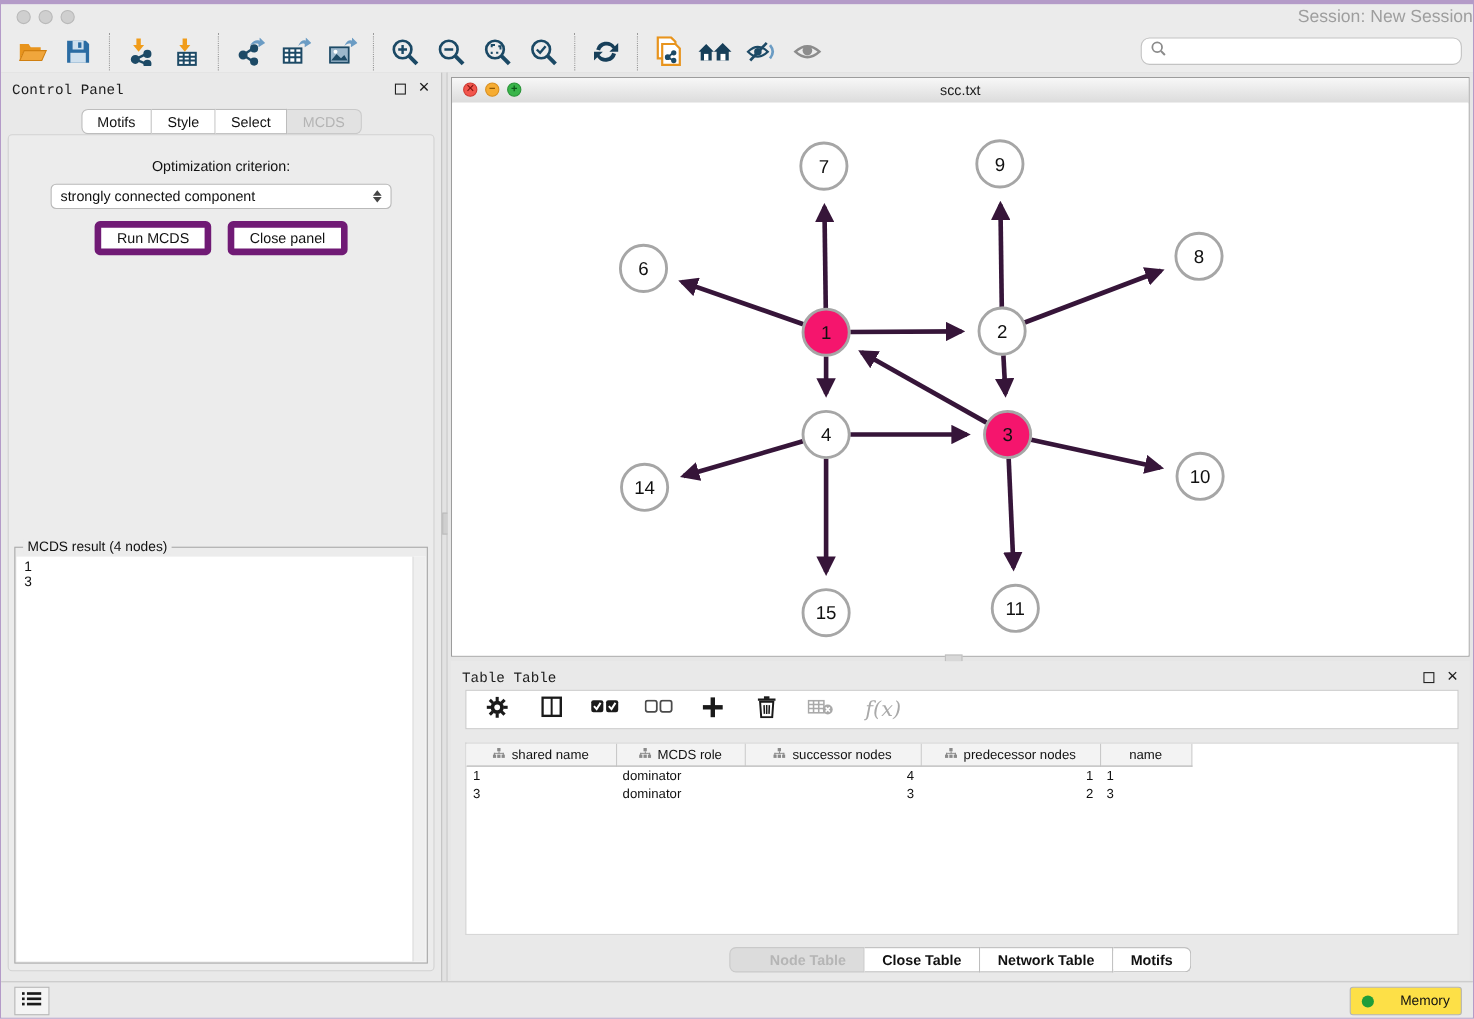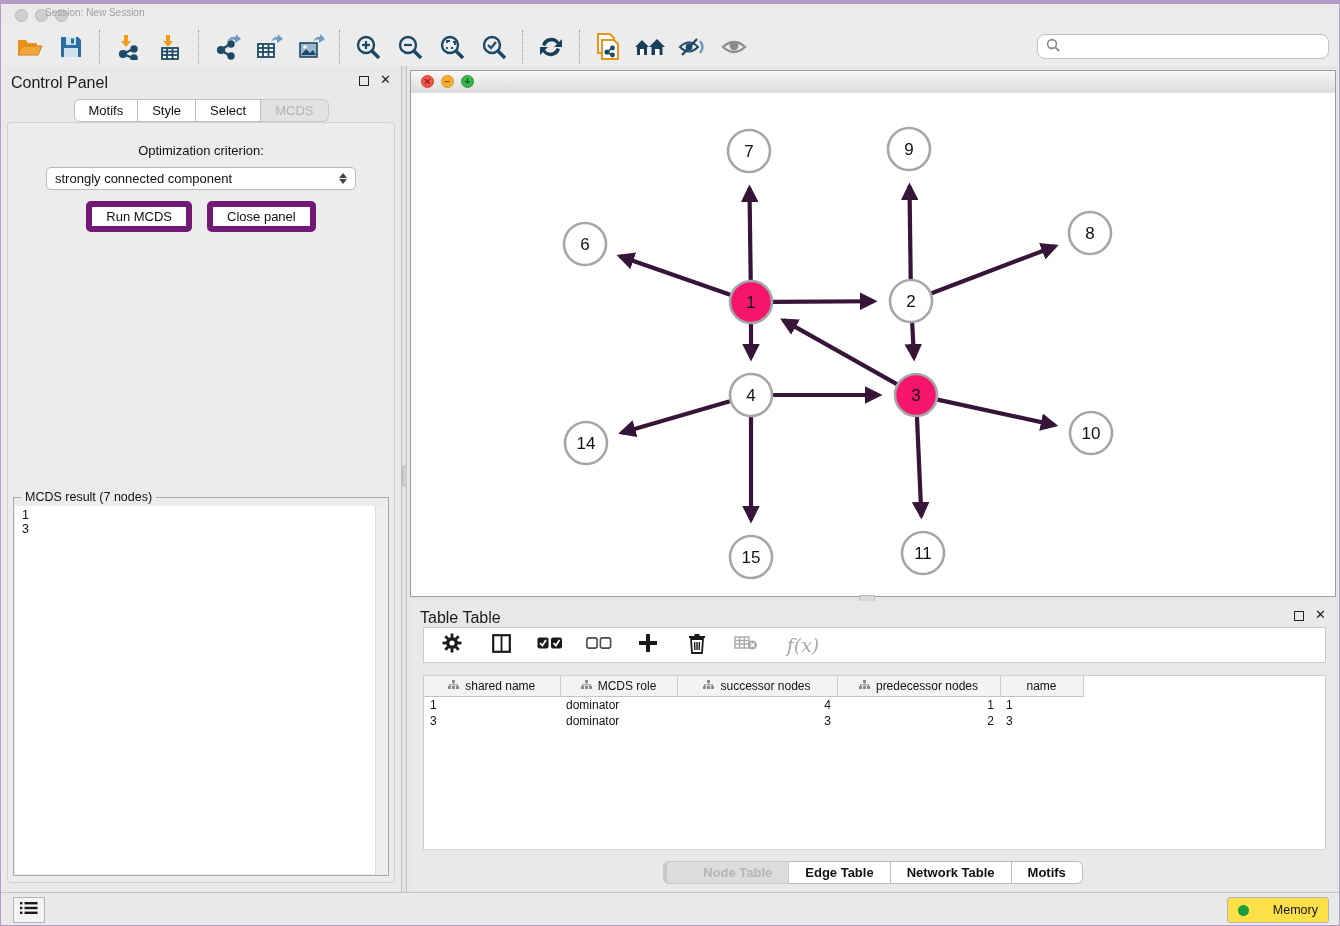--- a/index.html
+++ b/index.html
@@ -8,38 +8,38 @@
     background:#b49bc8;
     font-family:"Liberation Sans","DejaVu Sans",sans-serif;
     -webkit-font-smoothing:antialiased;
   }
   .app{position:absolute;left:1px;right:1px;top:4px;bottom:1px;background:#ececec;}
 
   
   .titlebar{position:absolute;left:0;right:0;top:0;height:23px;background:#ebebeb;}
   .traffic{position:absolute;top:5px;width:13px;height:13px;border-radius:50%;box-sizing:border-box;}
   .t-gray{background:#cfcfcf;border:1px solid #b9b9b9;}
-  .titlebar .wtitle{position:absolute;left:0;right:0;top:3px;text-align:left;font-size:10px;color:#9e9e9e;margin-left:44px;}
+  .titlebar .wtitle{position:absolute;left:0;right:0;top:3px;text-align:right;font-size:16px;color:#9e9e9e;margin-left:44px;}
 
   
   .toolbar{position:absolute;left:0;right:0;top:23px;height:39px;background:#ececec;border-bottom:1px solid #cdcdcd;display:flex;align-items:center;}
   .tbgroup{display:flex;align-items:center;gap:14px;padding:0 14px;height:34px;}
   .tbsep{width:0;height:34px;border-left:1px dotted #9a9a9a;}
   .tbtn{width:28px;height:28px;display:flex;align-items:center;justify-content:center;cursor:default;}
   .tbtn svg{display:block;}
   .searchbox{position:absolute;right:10px;top:7px;width:292px;height:25px;background:#fff;border:1px solid #c3c3c3;border-radius:8px;display:flex;align-items:center;box-sizing:border-box;padding:0 8px;}
   .searchbox input{border:none;outline:none;flex:1;font-size:13px;margin-left:6px;background:transparent;}
 
   
   .main{position:absolute;left:0;right:0;top:62px;bottom:32px;background:#e6e6e6;}
 
   
   .cpanel{position:absolute;left:0;top:0;width:400px;bottom:0;background:#e9e9e9;}
   .panel-hdr{position:absolute;left:0;right:0;top:0;height:28px;}
-  .panel-hdr .ptitle{position:absolute;left:10px;top:8px;font-size:16px;color:#1c1c1c;}
+  .panel-hdr .ptitle{position:absolute;left:10px;top:8px;font-size:13px;color:#1c1c1c;font-family:Liberation Mono, monospace;}
   .float-ico{position:absolute;top:10px;width:10px;height:10px;border:1.6px solid #222;box-sizing:border-box;background:transparent;}
   .close-ico{position:absolute;top:6px;font-size:13px;font-weight:bold;color:#1a1a1a;}
   .cp-tabs{position:absolute;top:33px;left:0;right:0;display:flex;justify-content:center;}
   .cp-tab{font-size:13px;padding:3px 14px;background:#fff;border:1px solid #bdbdbd;border-left:none;color:#111;}
   .cp-tab:first-child{border-left:1px solid #bdbdbd;border-top-left-radius:6px;border-bottom-left-radius:6px;}
   .cp-tab:last-child{border-top-right-radius:6px;border-bottom-right-radius:6px;}
   .cp-tab.active{background:#e2e2e2;color:#b4b4b4;border-color:#c9c9c9;}
   .cp-body{position:absolute;left:6px;right:6px;top:56px;bottom:10px;background:#ececec;border:1px solid #d2d2d2;border-radius:4px;}
   .opt-label{position:absolute;top:20px;left:0;right:0;text-align:center;font-size:13px;color:#111;}
   .combo{position:absolute;top:44px;left:38px;right:38px;height:23px;background:#fff;border:1px solid #b9b9b9;border-radius:5px;display:flex;align-items:center;box-sizing:border-box;padding:0 8px;font-size:13px;color:#111;gap:30px;}
@@ -82,21 +82,21 @@
   .ttool{display:flex;align-items:center;justify-content:center;width:24px;height:24px;}
   .fx{font-family:"DejaVu Serif","Liberation Serif",serif;font-style:italic;font-size:19px;color:#a9a9a9;}
   .tablewrap{position:absolute;left:13px;right:10px;top:74px;height:175px;background:#fff;border:1px solid #cfcfcf;border-bottom:1px solid #d7d7d7;box-sizing:border-box;overflow:hidden;}
   table.datatable{border-collapse:collapse;table-layout:fixed;font-size:12px;color:#111;}
   table.datatable th{background:#f3f3f3;border-right:1px solid #c9c9c9;border-bottom:1px solid #c4c4c4;font-weight:normal;height:20px;padding:0 4px;white-space:nowrap;overflow:hidden;}
   table.datatable th .thin{display:inline-flex;align-items:center;gap:6px;justify-content:center;width:100%;}
   table.datatable td{height:16px;padding:0 6px;white-space:nowrap;overflow:hidden;}
   td.al{text-align:left;} td.ar{text-align:right;padding-right:14px;}
   .ttabs-strip{position:absolute;left:0;right:0;bottom:6px;height:26px;display:flex;justify-content:center;align-items:center;}
   .ttab{font-size:13px;font-weight:bold;padding:3px 16px;background:#fff;border:1px solid #bdbdbd;border-left:none;color:#111;}
-  .ttab:first-child{border-left:4px solid #1d4ed8;border-top-left-radius:6px;border-bottom-left-radius:6px;padding-left:36px;}
+  .ttab:first-child{border-left:1px solid #1d4ed8;border-top-left-radius:6px;border-bottom-left-radius:6px;padding-left:36px;}
   .ttab:last-child{border-top-right-radius:6px;border-bottom-right-radius:6px;}
   .ttab.active{background:#dcdcdc;color:#b5b5b5;border-color:#c9c9c9;}
 
   
   .statusbar{position:absolute;left:0;right:0;bottom:0;height:32px;background:#e9e9e9;border-top:1px solid #c6c6c6;}
   .task-btn{position:absolute;left:12px;top:4px;width:30px;height:24px;background:#f4f4f4;border:1px solid #b5b5b5;display:flex;align-items:center;justify-content:center;}
   .mem-btn{position:absolute;right:10px;top:4px;height:24px;background:#fde047;border:1px solid #b5b5b5;border-radius:3px;display:flex;align-items:center;gap:24px;padding:0 10px;font-size:12.5px;color:#111;}
   .mem-dot{width:11px;height:11px;border-radius:50%;background:#1f9d3a;}
 </style>
 </head>
@@ -331,39 +331,40 @@
           <span class="stepper">
               <i class="up"></i>
               <i class="dn"></i>
             </span>
         </div>
         <div class="cp-buttons">
           <button class="btn">Run MCDS</button>
           <button class="btn">Close panel</button>
         </div>
         <div class="result-group">
-          <span class="result-legend">MCDS result (7 nodes)</span>
+          <span class="result-legend">MCDS result (4 nodes)</span>
           <div class="result-area" id="result-area">1
 3</div>
           <div class="result-scroll"></div>
         </div>
       </div>
     </div>
 
     <div class="vsplit">
         <div class="vgrip"></div>
       </div>
 
     <div class="rside">
 
       <div class="netwin">
         <div class="netwin-titlebar">
           <span class="nt red" style="left:10px">✕</span>
           <span class="nt yellow" style="left:30px">−</span>
           <span class="nt green" style="left:50px">+</span>
+          <div class="netwin-title">scc.txt</div>
         </div>
         <div class="canvas">
           <svg id="graph-svg" width="926" height="504" viewBox="0 0 926 504">
               <defs>
                 <marker id="arrow" viewBox="0 0 10 10" refX="8" refY="5" markerWidth="4.2" markerHeight="4.2" orient="auto-start-reverse">
                   <path d="M0 0 L10 5 L0 10 Z" fill="#361539"></path>
                 </marker>
               </defs>
               <line x1="339.7086348276299" y1="187.0019294860588" x2="338.4900232444406" y2="94.99675495526478" stroke="#361539" stroke-width="4.2" marker-end="url(#arrow)"></line>
               <line x1="319.23121807335133" y1="201.7434376400866" x2="208.92931505845456" y2="163.2042185143998" stroke="#361539" stroke-width="4.2" marker-end="url(#arrow)"></line>
@@ -573,21 +574,21 @@
                   <td class="al">dominator</td>
                   <td class="ar">3</td>
                   <td class="ar">2</td>
                   <td class="al">3</td>
                 </tr>
               </tbody>
           </table>
         </div>
         <div class="ttabs-strip">
           <span class="ttab active">Node Table</span>
-          <span class="ttab">Edge Table</span>
+          <span class="ttab">Close Table</span>
           <span class="ttab">Network Table</span>
           <span class="ttab">Motifs</span>
         </div>
       </div>
     </div>
   </div>
 
   <div class="statusbar">
     <span class="task-btn">
         <span><svg width="18" height="14" viewBox="0 0 18 14">

